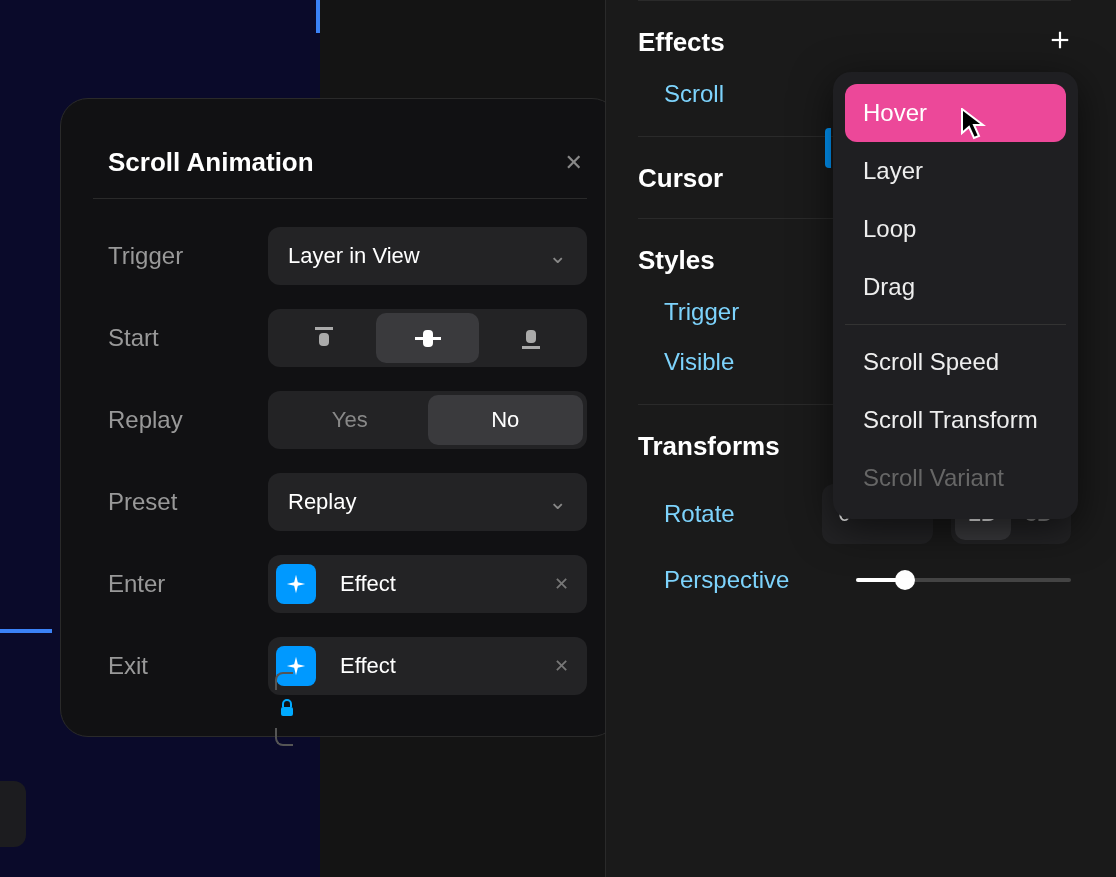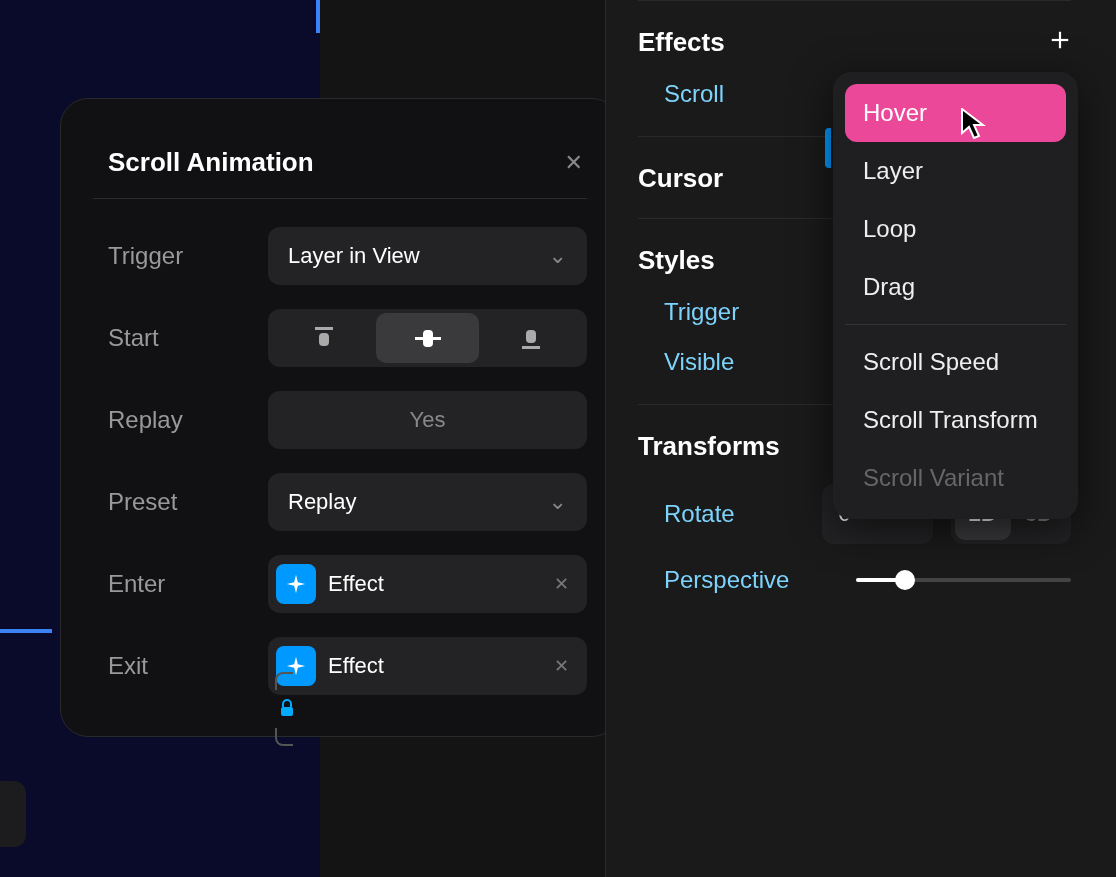--- a/index.html
+++ b/index.html
@@ -172,21 +172,21 @@
     color: #fff;
   }
   .effect-chip {
     flex: 1;
     height: 58px;
     background: #232325;
     border-radius: 12px;
     display: flex;
     align-items: center;
     padding: 0 18px 0 8px;
-    gap: 12px;
+    gap: 24px;
   }
   .effect-icon {
     width: 40px;
     height: 40px;
     border-radius: 8px;
     background: #0099ff;
     display: flex;
     align-items: center;
     justify-content: center;
   }
@@ -394,20 +394,21 @@
       <div class="seg-item">
           <span class="seg-icon-bot"></span>
         </div>
     </div>
   </div>
 
   <div class="row">
     <div class="row-label">Replay</div>
     <div class="seg2">
       <div class="seg-item">Yes</div>
+      <div class="seg-item active">No</div>
     </div>
   </div>
 
   <div class="row">
     <div class="row-label">Preset</div>
     <div class="select">
       <span>Replay</span>
       <span class="chev">⌄</span>
     </div>
   </div>

